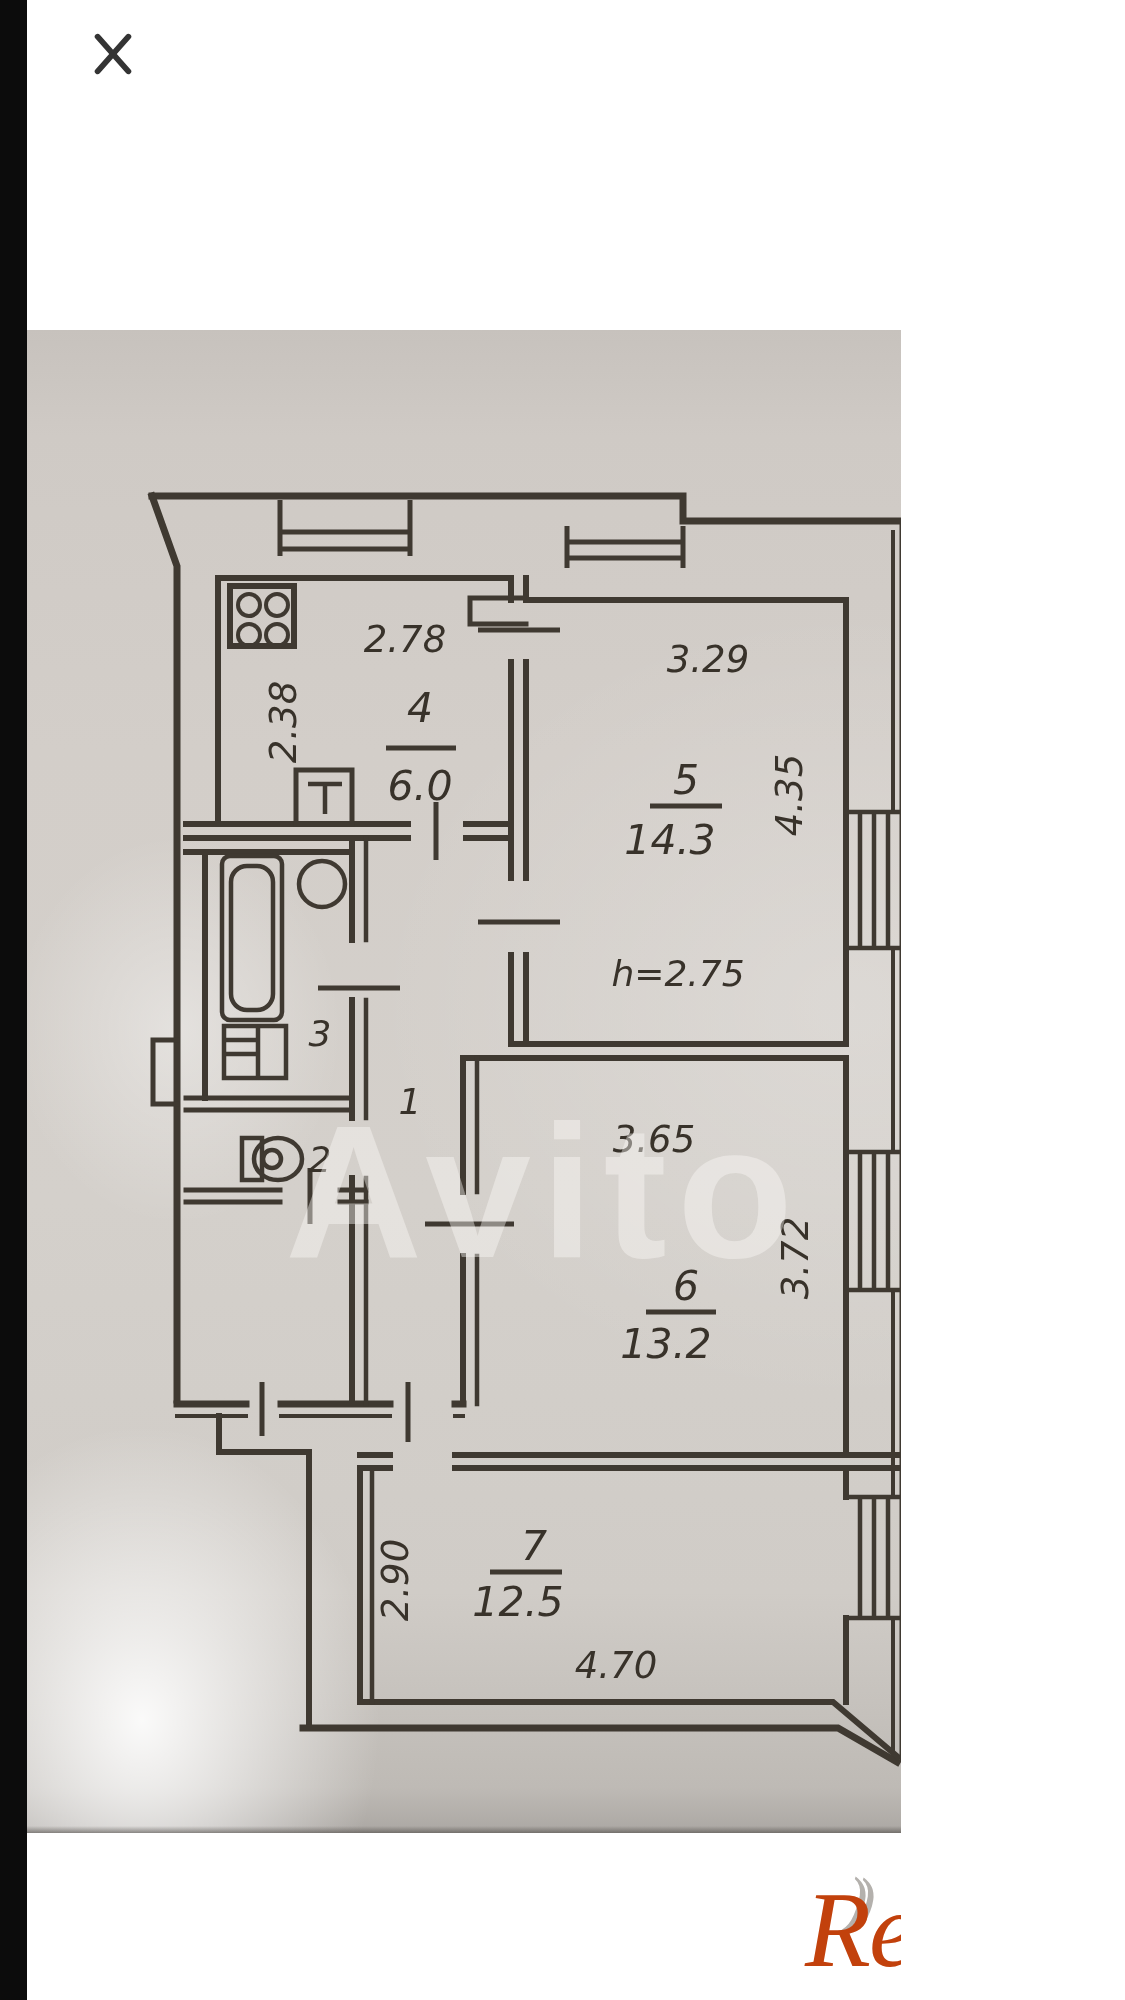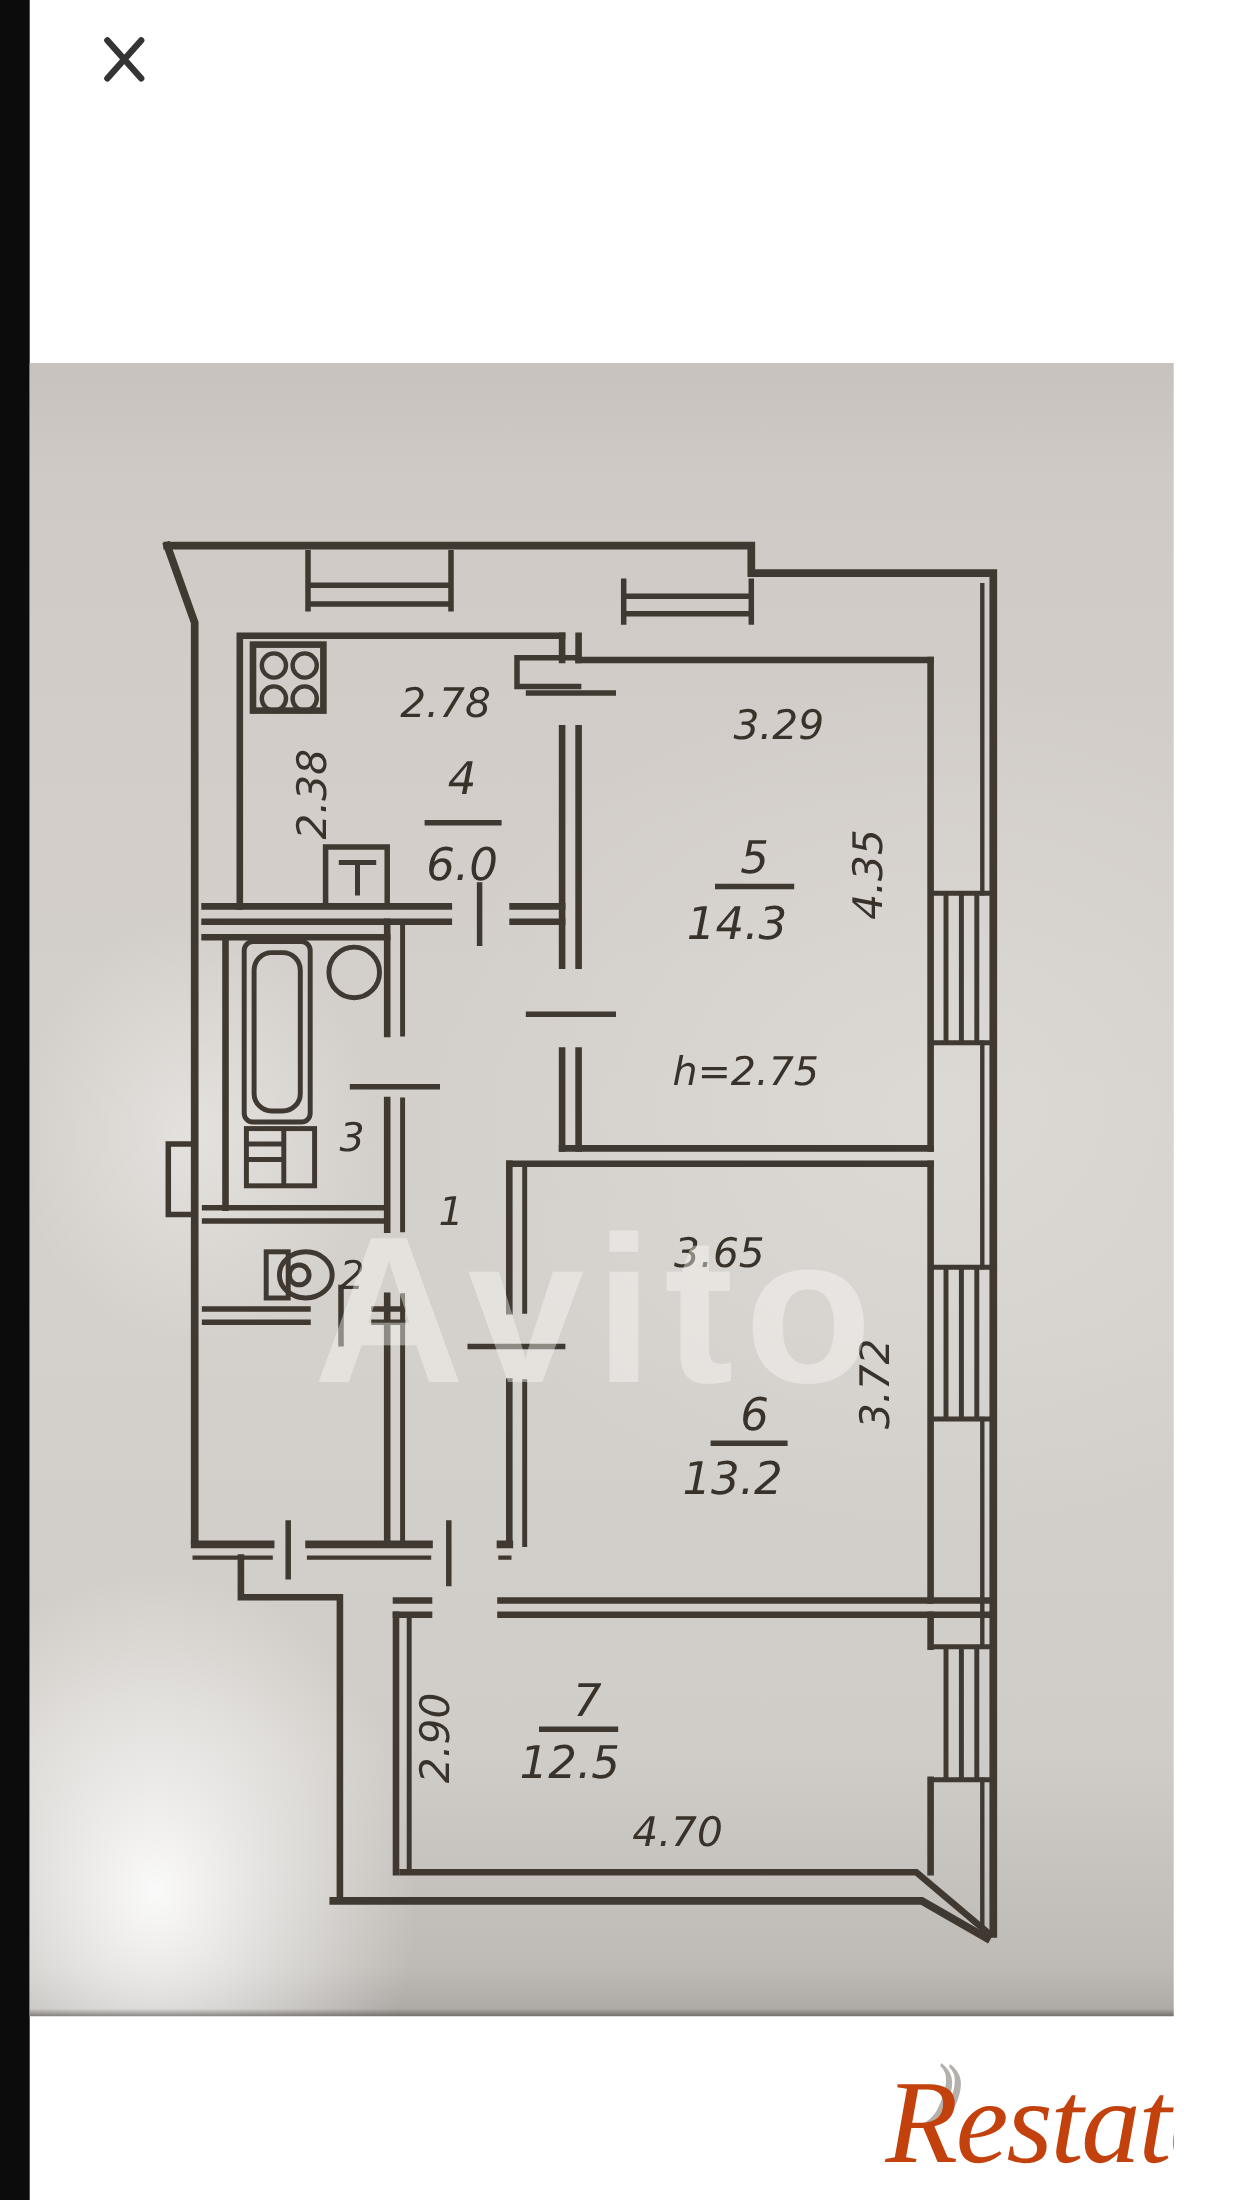--- a/index.html
+++ b/index.html
@@ -1,16 +1,16 @@
 <!DOCTYPE html>
 <html><head>
 <meta charset="utf-8">
 <style>
   html,body{margin:0;padding:0;background:#ffffff;}
-  .screen{position:relative;width:1067px;height:2000px;background:#ffffff;overflow:hidden;
+  .screen{position:relative;width:901px;height:2000px;background:#ffffff;overflow:hidden;
           font-family:"DejaVu Sans",sans-serif;}
   .letterbox{position:absolute;left:0;top:0;width:27px;height:2000px;background:#0c0c0c;}
   .close-btn{position:absolute;left:82px;top:24px;width:62px;height:60px;display:flex;
              align-items:center;justify-content:center;cursor:pointer;background:transparent;border:none;}
   
   .photo{position:absolute;left:27px;top:330px;width:1098px;height:1503px;overflow:hidden;
     background:
       radial-gradient(ellipse 340px 420px at 115px 1390px, rgba(255,255,255,0.92), rgba(255,255,255,0) 70%),
       radial-gradient(ellipse 220px 260px at 150px 700px, rgba(255,255,255,0.38), rgba(255,255,255,0) 75%),
       radial-gradient(ellipse 600px 500px at 75% 45%, rgba(255,255,255,0.20), rgba(255,255,255,0) 80%),

